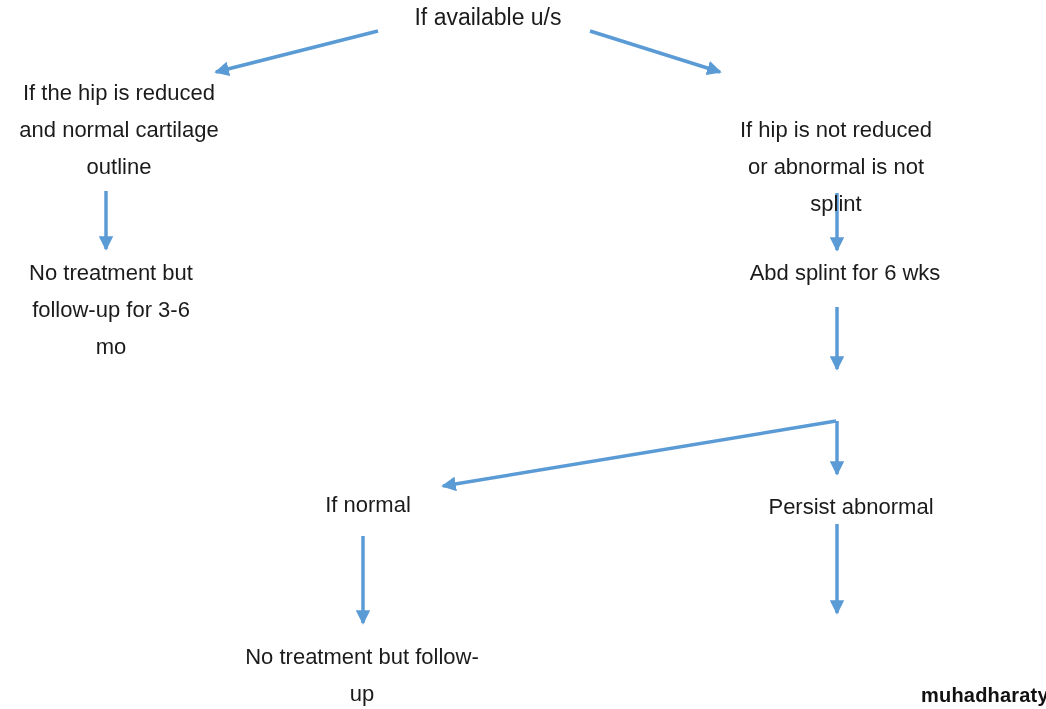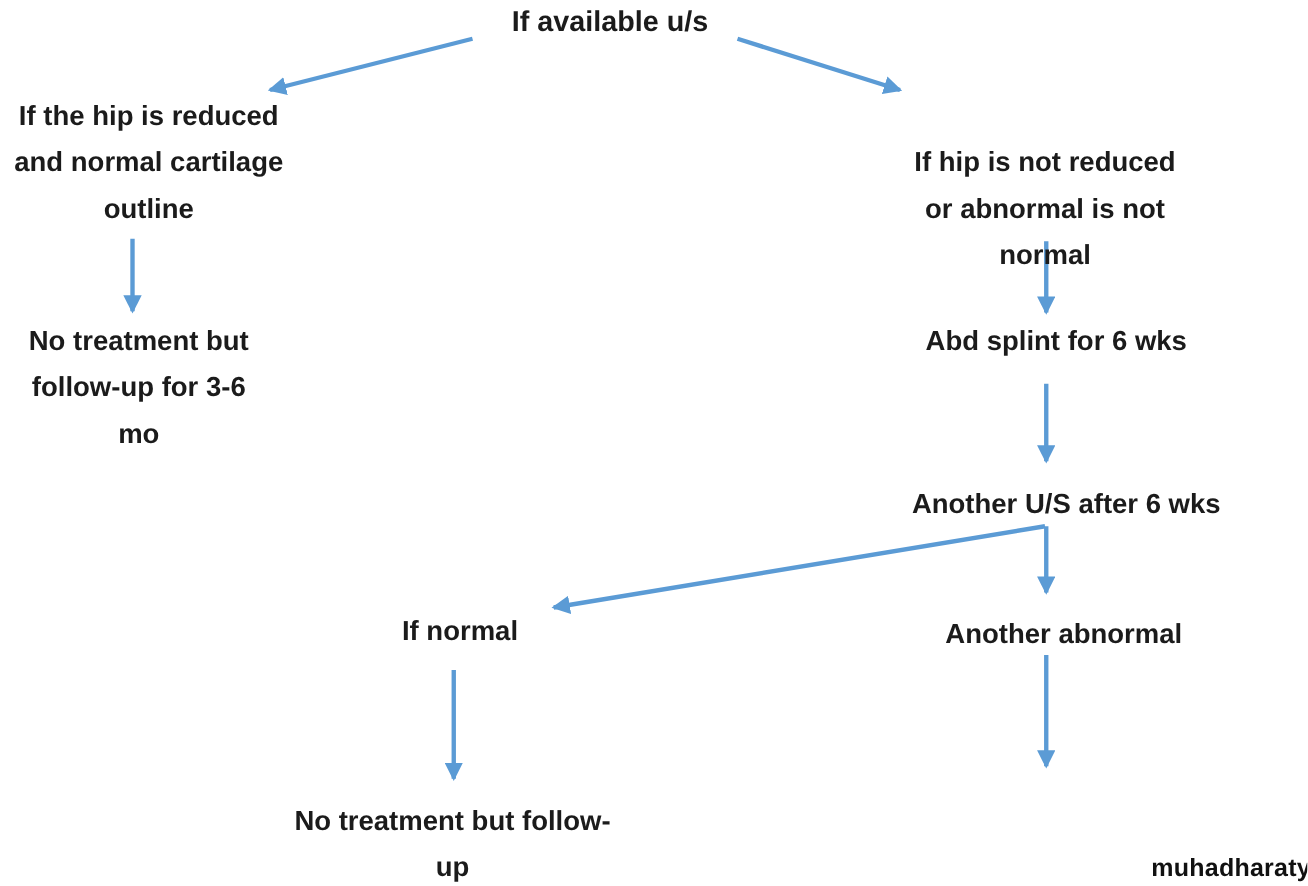--- a/index.html
+++ b/index.html
@@ -23,21 +23,21 @@
   .arrows line{
     stroke:var(--arrow-color);
     stroke-width:3.5;
     fill:none;
   }
   marker path{fill:var(--arrow-color);}
   .node{
     position:absolute;
     text-align:center;
     color:var(--text-color);
-    font-weight:700;
+    font-weight:400;
     font-size:22px;
     line-height:37px;
     white-space:nowrap;
   }
   .node span{display:block;}
   .watermark{
     position:absolute;
     left:889px;
     top:684px;
     font-weight:700;
@@ -81,37 +81,34 @@
 
   <div class="node" style="left:-29px;top:254px;width:280px;">
     <span>No treatment but</span>
     <span>follow-up for 3-6</span>
     <span>mo</span>
   </div>
 
   <div class="node" style="left:696px;top:74px;width:280px;margin-top:37px;">
     <span>If hip is not reduced</span>
     <span>or abnormal is not</span>
-    <span>normal</span>
+    <span>splint</span>
   </div>
 
   <div class="node" style="left:705px;top:254px;width:280px;">
     <span>Abd splint for 6 wks</span>
   </div>
 
-  <div class="node" style="left:693px;top:384px;width:320px;">
-    <span>Another U/S after 6 wks</span>
-  </div>
 
   <div class="node" style="left:268px;top:486px;width:200px;">
     <span>If normal</span>
   </div>
 
   <div class="node" style="left:731px;top:488px;width:240px;">
-    <span>Another abnormal</span>
+    <span>Persist abnormal</span>
   </div>
 
   <div class="node" style="left:202px;top:638px;width:320px;">
     <span>No treatment but follow-</span>
     <span>up</span>
   </div>
 
 
   <div class="watermark">muhadharaty.com</div>
 

